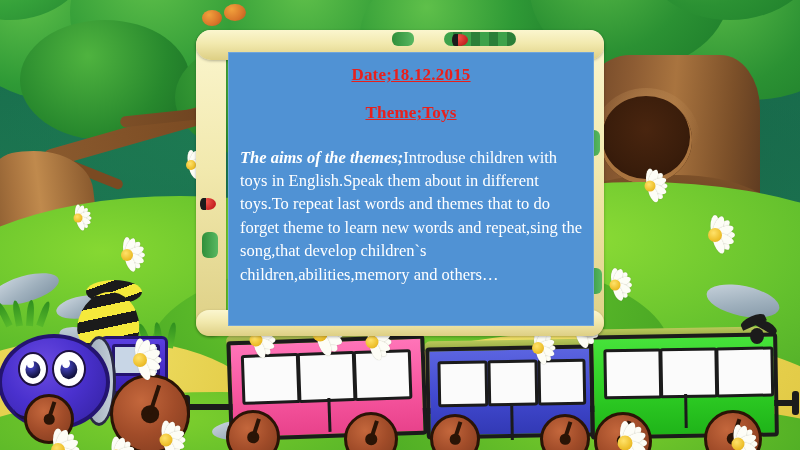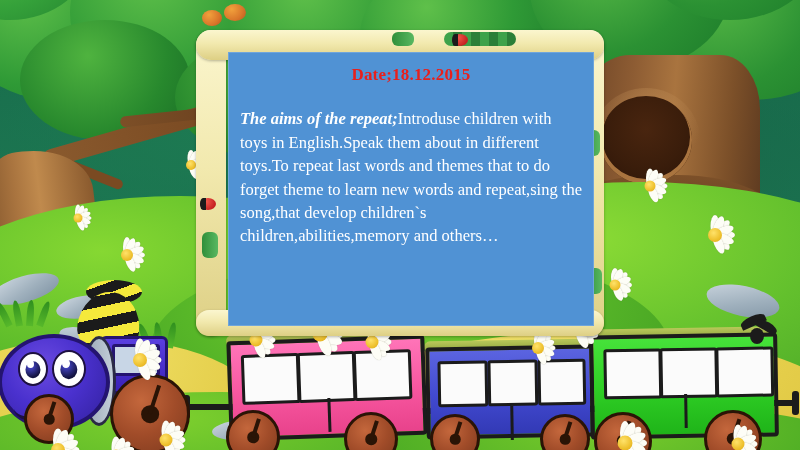--- a/index.html
+++ b/index.html
@@ -181,21 +181,21 @@
     background:radial-gradient(circle at 40% 30%, #f0564a 0%, #c62222 70%);}
   .ladybug::after{content:"";position:absolute;left:0;top:0;width:6px;height:12px;
     background:#1b1b1b;border-radius:50% 0 0 50%;}
 
   
   .panel{position:absolute;left:228px;top:52px;width:366px;height:274px;
     background:#5092d4;box-shadow:0 0 0 1px rgba(255,255,255,.18) inset;}
   .panel-inner{padding:8px 12px 0 12px;}
   .heading{
     text-align:center;color:#e8201c;font-weight:bold;font-size:17px;line-height:1.25;
-    font-family:"Liberation Serif", serif;letter-spacing:.2px;}
+    font-family:"Liberation Serif", serif;letter-spacing:.2px;text-decoration:underline;}
   .heading.first{margin:4px 0 0 0;}
   .heading.second{margin:17px 0 0 0;}
   .body-text{margin:22px 0 0 0;color:#ffffff;font-size:16.5px;line-height:1.42;
     font-family:"Liberation Serif", serif;text-align:left;}
   .body-text b{font-weight:bold;font-style:italic;}
 </style>
 </head>
 <body>
 
 <div id="stage">
@@ -555,17 +555,18 @@
     <div class="ringlet" style="left:196px;top:14px;width:22px;height:14px;"></div>
     <div class="berry" style="left:6px;top:-8px;width:20px;height:16px;"></div>
     <div class="berry" style="left:28px;top:-14px;width:22px;height:17px;"></div>
     <div class="ladybug" style="left:256px;top:16px;"></div>
     <div class="ladybug" style="left:4px;top:180px;"></div>
   </div>
 
   <div class="panel">
     <div class="panel-inner">
       <div class="heading first">Date;18.12.2015</div>
-      <p class="body-text"><b>The aims of the repeat;</b><span>Introduse children with toys in English.Speak them about in different toys.To repeat last words and themes that to do forget theme to learn new words and repeat,sing the song,that develop children`s children,abilities,memory and others…</span></p>
+      <div class="heading second">Theme;Toys</div>
+      <p class="body-text"><b>The aims of the themes;</b><span>Introduse children with toys in English.Speak them about in different toys.To repeat last words and themes that to do forget theme to learn new words and repeat,sing the song,that develop children`s children,abilities,memory and others…</span></p>
     </div>
   </div>
 
 </div>
 
 </body></html>

